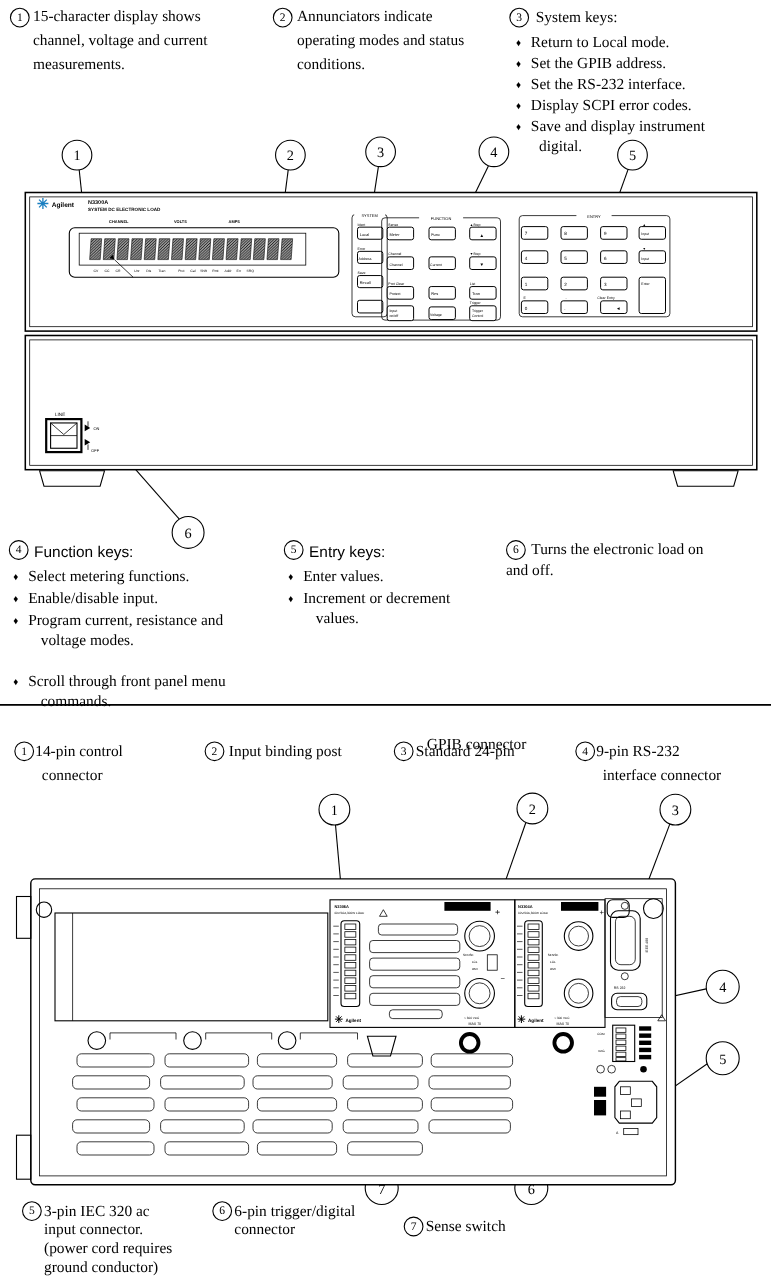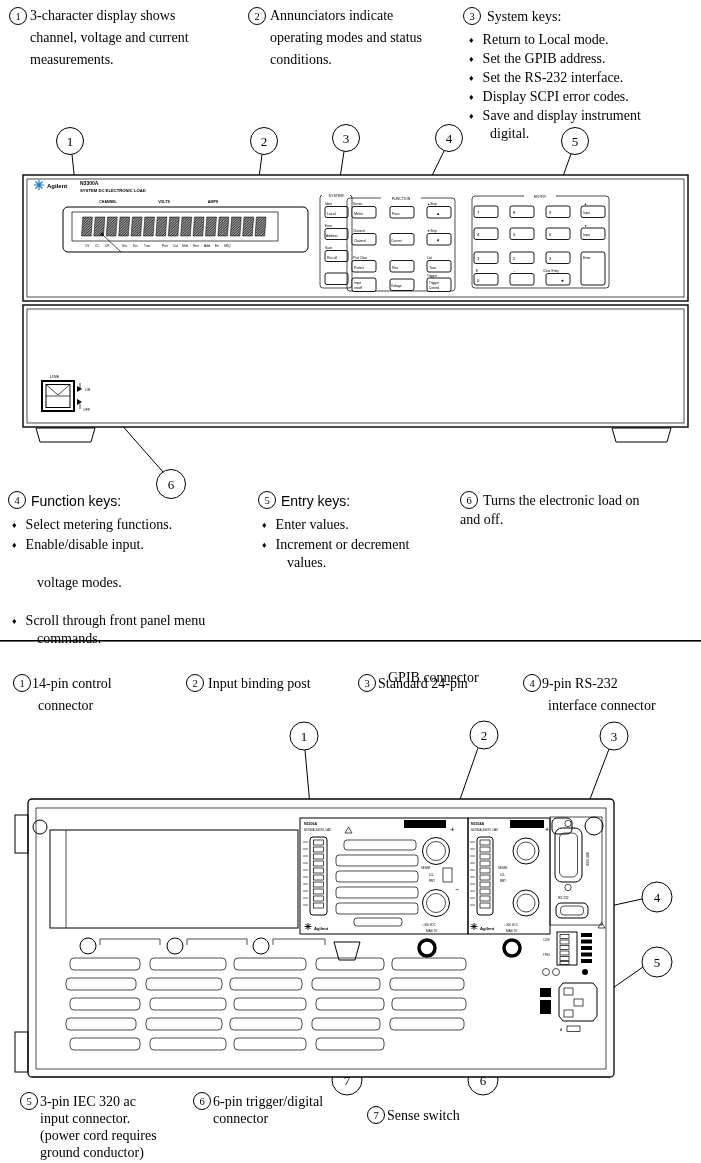--- a/index.html
+++ b/index.html
@@ -22,21 +22,21 @@
   .t42{font-size:4.2px;} .t5{font-size:5px;} .t6{font-size:6px;font-weight:bold;}
   .ann{font-size:3.1px;}
   .callout{font-size:13px;font-family:"Liberation Serif",serif;}
 </style>
 </head>
 <body>
 
 <div id="page">
 
   <span class="cnum abs" style="left:9px;top:7px">1</span>
-  <div class="txt abs" style="left:30px;top:7px">3-character display shows</div>
+  <div class="txt abs" style="left:30px;top:7px">15-character display shows</div>
   <div class="txt abs" style="left:30px;top:29px">channel, voltage and current</div>
   <div class="txt abs" style="left:30px;top:51px">measurements.</div>
 
   <span class="cnum abs" style="left:248px;top:7px">2</span>
   <div class="txt abs" style="left:270px;top:7px">Annunciators indicate</div>
   <div class="txt abs" style="left:270px;top:29px">operating modes and status</div>
   <div class="txt abs" style="left:270px;top:51px">conditions.</div>
 
   <span class="cnum abs" style="left:463px;top:7px">3</span>
   <div class="txt abs" style="left:487px;top:8px">System keys:</div>
@@ -44,20 +44,21 @@
   <div class="bullet-row txt" style="left:469px;top:50px"><span>Set the GPIB address.</span></div>
   <div class="bullet-row txt" style="left:469px;top:69px"><span>Set the RS-232 interface.</span></div>
   <div class="bullet-row txt" style="left:469px;top:88px"><span>Display SCPI error codes.</span></div>
   <div class="bullet-row txt" style="left:469px;top:107px"><span>Save and display instrument</span></div>
   <div class="cont txt" style="left:490px;top:125px">digital.</div>
 
   <span class="cnum abs" style="left:8px;top:491px">4</span>
   <div class="txt sans abs" style="left:31px;top:492px">Function keys:</div>
   <div class="bullet-row txt" style="left:12px;top:516px"><span>Select metering functions.</span></div>
   <div class="bullet-row txt" style="left:12px;top:536px"><span>Enable/disable input.</span></div>
+  <div class="bullet-row txt" style="left:12px;top:556px"><span>Program current, resistance and</span></div>
   <div class="cont txt" style="left:37px;top:574px">voltage modes.</div>
   <div class="bullet-row txt" style="left:12px;top:612px"><span>Scroll through front panel menu</span></div>
   <div class="cont txt" style="left:37px;top:630px">commands.</div>
 
   <span class="cnum abs" style="left:258px;top:491px">5</span>
   <div class="txt sans abs" style="left:281px;top:492px">Entry keys:</div>
   <div class="bullet-row txt" style="left:262px;top:516px"><span>Enter values.</span></div>
   <div class="bullet-row txt" style="left:262px;top:536px"><span>Increment or decrement</span></div>
   <div class="cont txt" style="left:287px;top:554px">values.</div>
 

